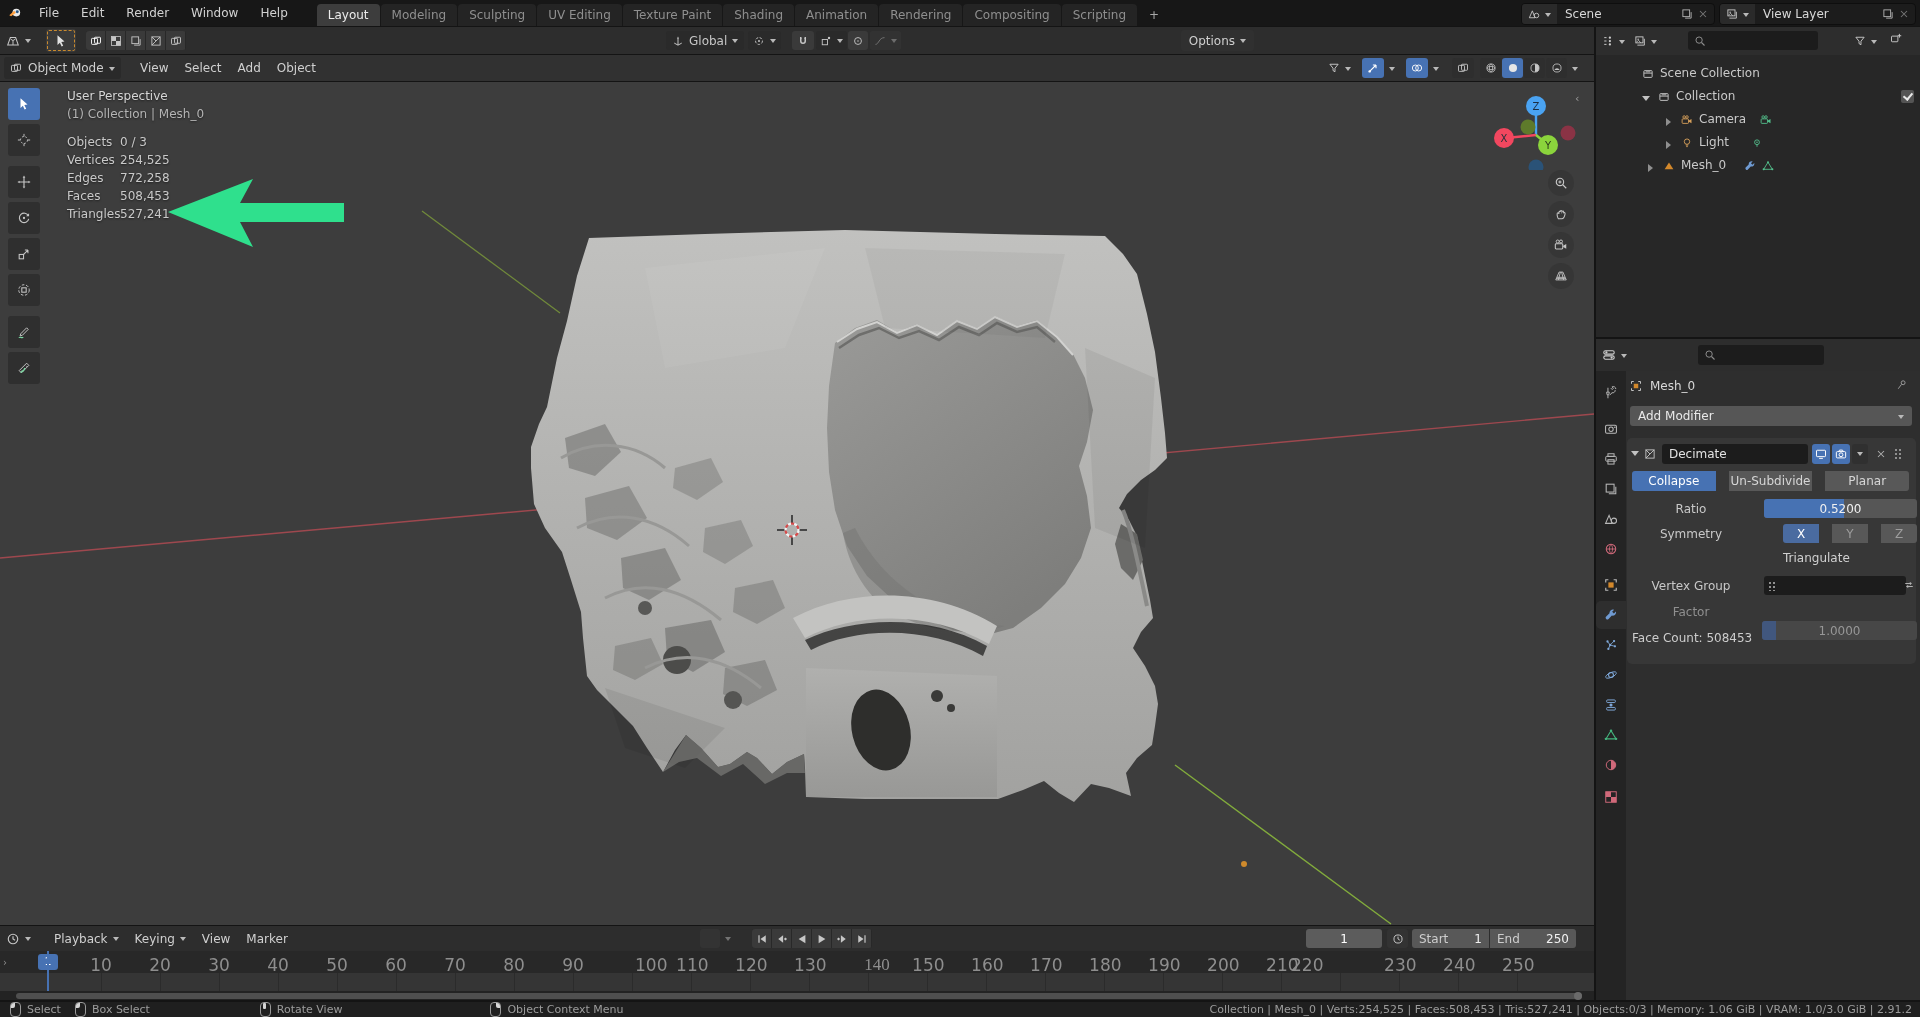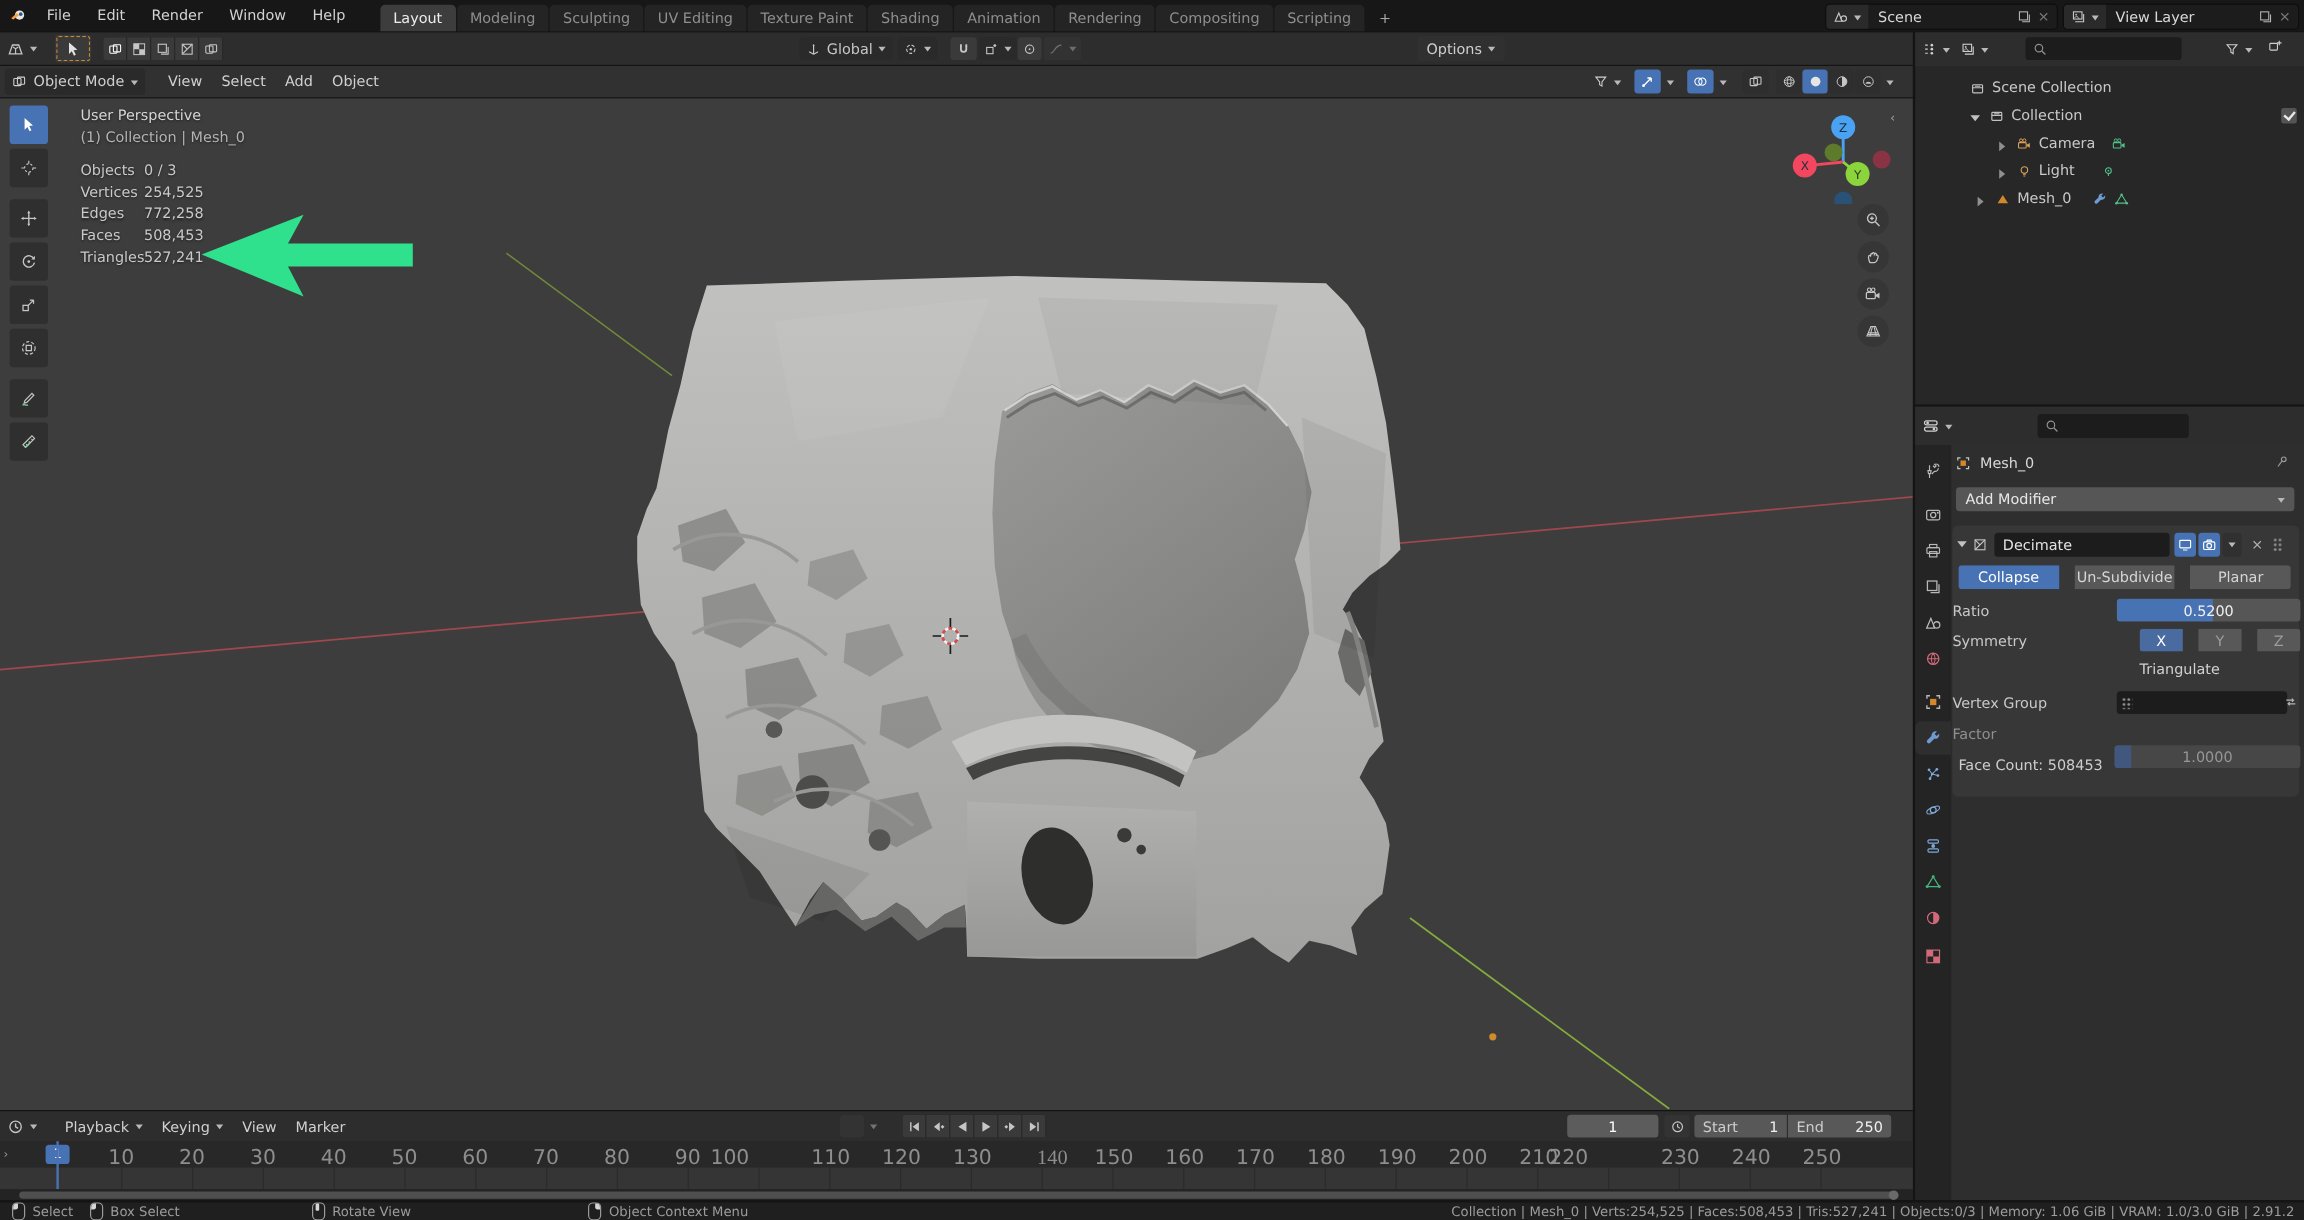--- a/index.html
+++ b/index.html
@@ -37,21 +37,21 @@
   .ptab{position:absolute;left:0;width:30px;height:28px;display:flex;align-items:center;justify-content:center;}
   .ptab.active{background:#2e2e2e;border-radius:5px 0 0 5px;}
   .field{background:#1c1c1c;border-radius:3px;color:#e2e2e2;display:flex;align-items:center;}
   .slider{background:#565656;border-radius:3px;position:relative;overflow:hidden;color:#f0f0f0;display:flex;align-items:center;justify-content:center;}
   .slider .fill{position:absolute;left:0;top:0;bottom:0;background:#4772b3;}
   .slider span{position:relative;z-index:1;}
   .seg3{display:flex;border-radius:3px;overflow:hidden;gap:12px;}
   .seg3 .s{flex:1;height:20px;display:flex;align-items:center;justify-content:center;background:#585858;color:#d6d6d6;margin-right:1px;}
   .seg3 .s:last-child{margin-right:0;}
   .seg3 .s.on{background:#4772b3;color:#fff;}
-  .plabel{position:absolute;width:128px;text-align:left;color:#c8c8c8;}
+  .plabel{position:absolute;width:128px;text-align:center;color:#c8c8c8;}
   
   .tick{position:absolute;top:4px;width:30px;text-align:center;color:#8e8e8e;font-size:17px;}
   .gl{position:absolute;top:0;bottom:0;width:1px;background:#2b2b2b;}
   
   .mouse{width:9px;height:13px;border:1px solid #9a9a9a;border-radius:4px 4px 4px 4px;position:relative;display:inline-block;}
   .mouse::after{content:"";position:absolute;top:0;width:4px;height:5px;background:#d6d6d6;}
   .mouse.l::after{left:0;border-radius:3px 0 2px 0;}
   .mouse.m::after{left:2.5px;width:3px;height:6px;border-radius:1px;}
   .mouse.r::after{right:0;border-radius:0 3px 0 2px;}
   .skey{color:#9c9c9c;margin:0 14px 0 6px;}
@@ -1105,21 +1105,21 @@
       <div class="abs" style="left:38px;top:3px;width:20px;height:16px;background:#4772b3;border-radius:3px;color:#fff;text-align:center;font-size:11px;line-height:16px"><span>1</span></div>
     <span class="tick" style="left: 86.1px;">10</span>
         <span class="tick" style="left: 145.1px;">20</span>
         <span class="tick" style="left: 204.1px;">30</span>
         <span class="tick" style="left: 263.1px;">40</span>
         <span class="tick" style="left: 322.1px;">50</span>
         <span class="tick" style="left: 381.1px;">60</span>
         <span class="tick" style="left: 440.1px;">70</span>
         <span class="tick" style="left: 499.1px;">80</span>
         <span class="tick" style="left: 558.1px;">90</span>
-        <span class="tick" style="left: 592px;">100</span>
+        <span class="tick" style="left: 635px;">100</span>
         <span class="tick" style="left: 676.1px;">110</span>
         <span class="tick" style="left: 735.1px;">120</span>
         <span class="tick" style="left: 794.1px;">130</span>
         <span class="tick" style="left: 862px; font-family: Liberation Serif, serif;">140</span>
         <span class="tick" style="left: 912.1px;">150</span>
         <span class="tick" style="left: 971.1px;">160</span>
         <span class="tick" style="left: 1030.1px;">170</span>
         <span class="tick" style="left: 1089.1px;">180</span>
         <span class="tick" style="left: 1148.1px;">190</span>
         <span class="tick" style="left: 1207.1px;">200</span>

